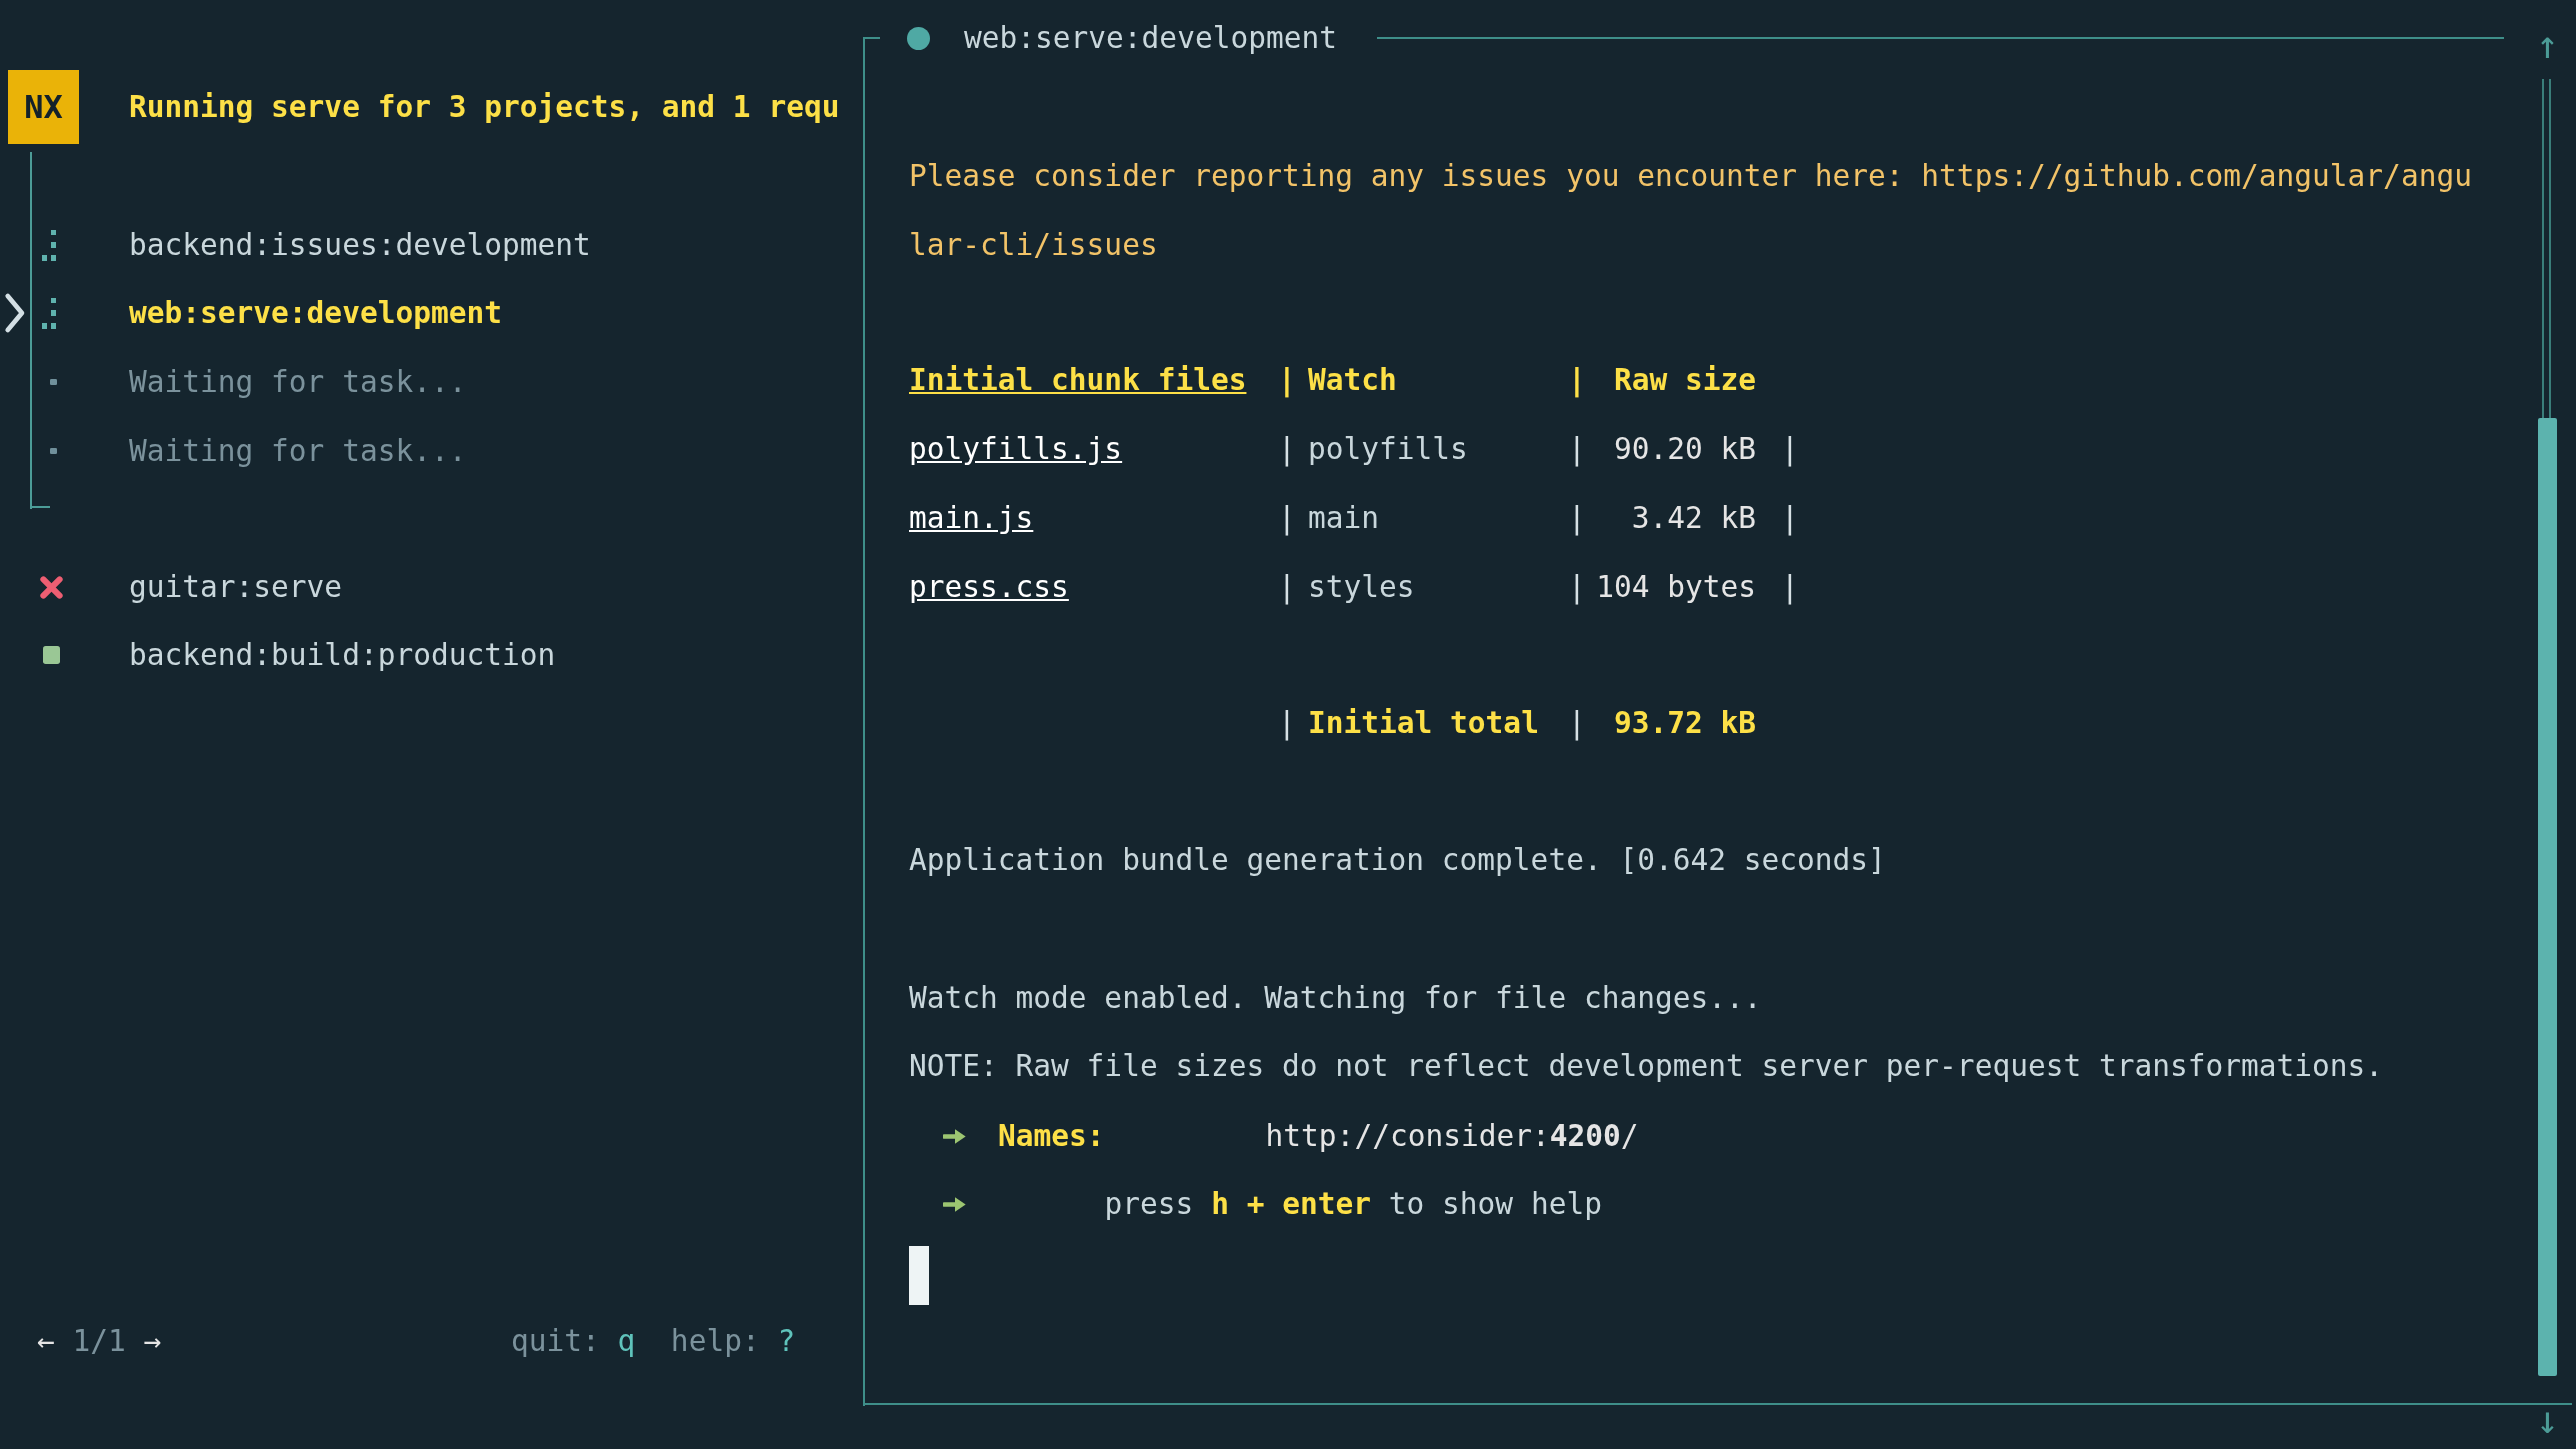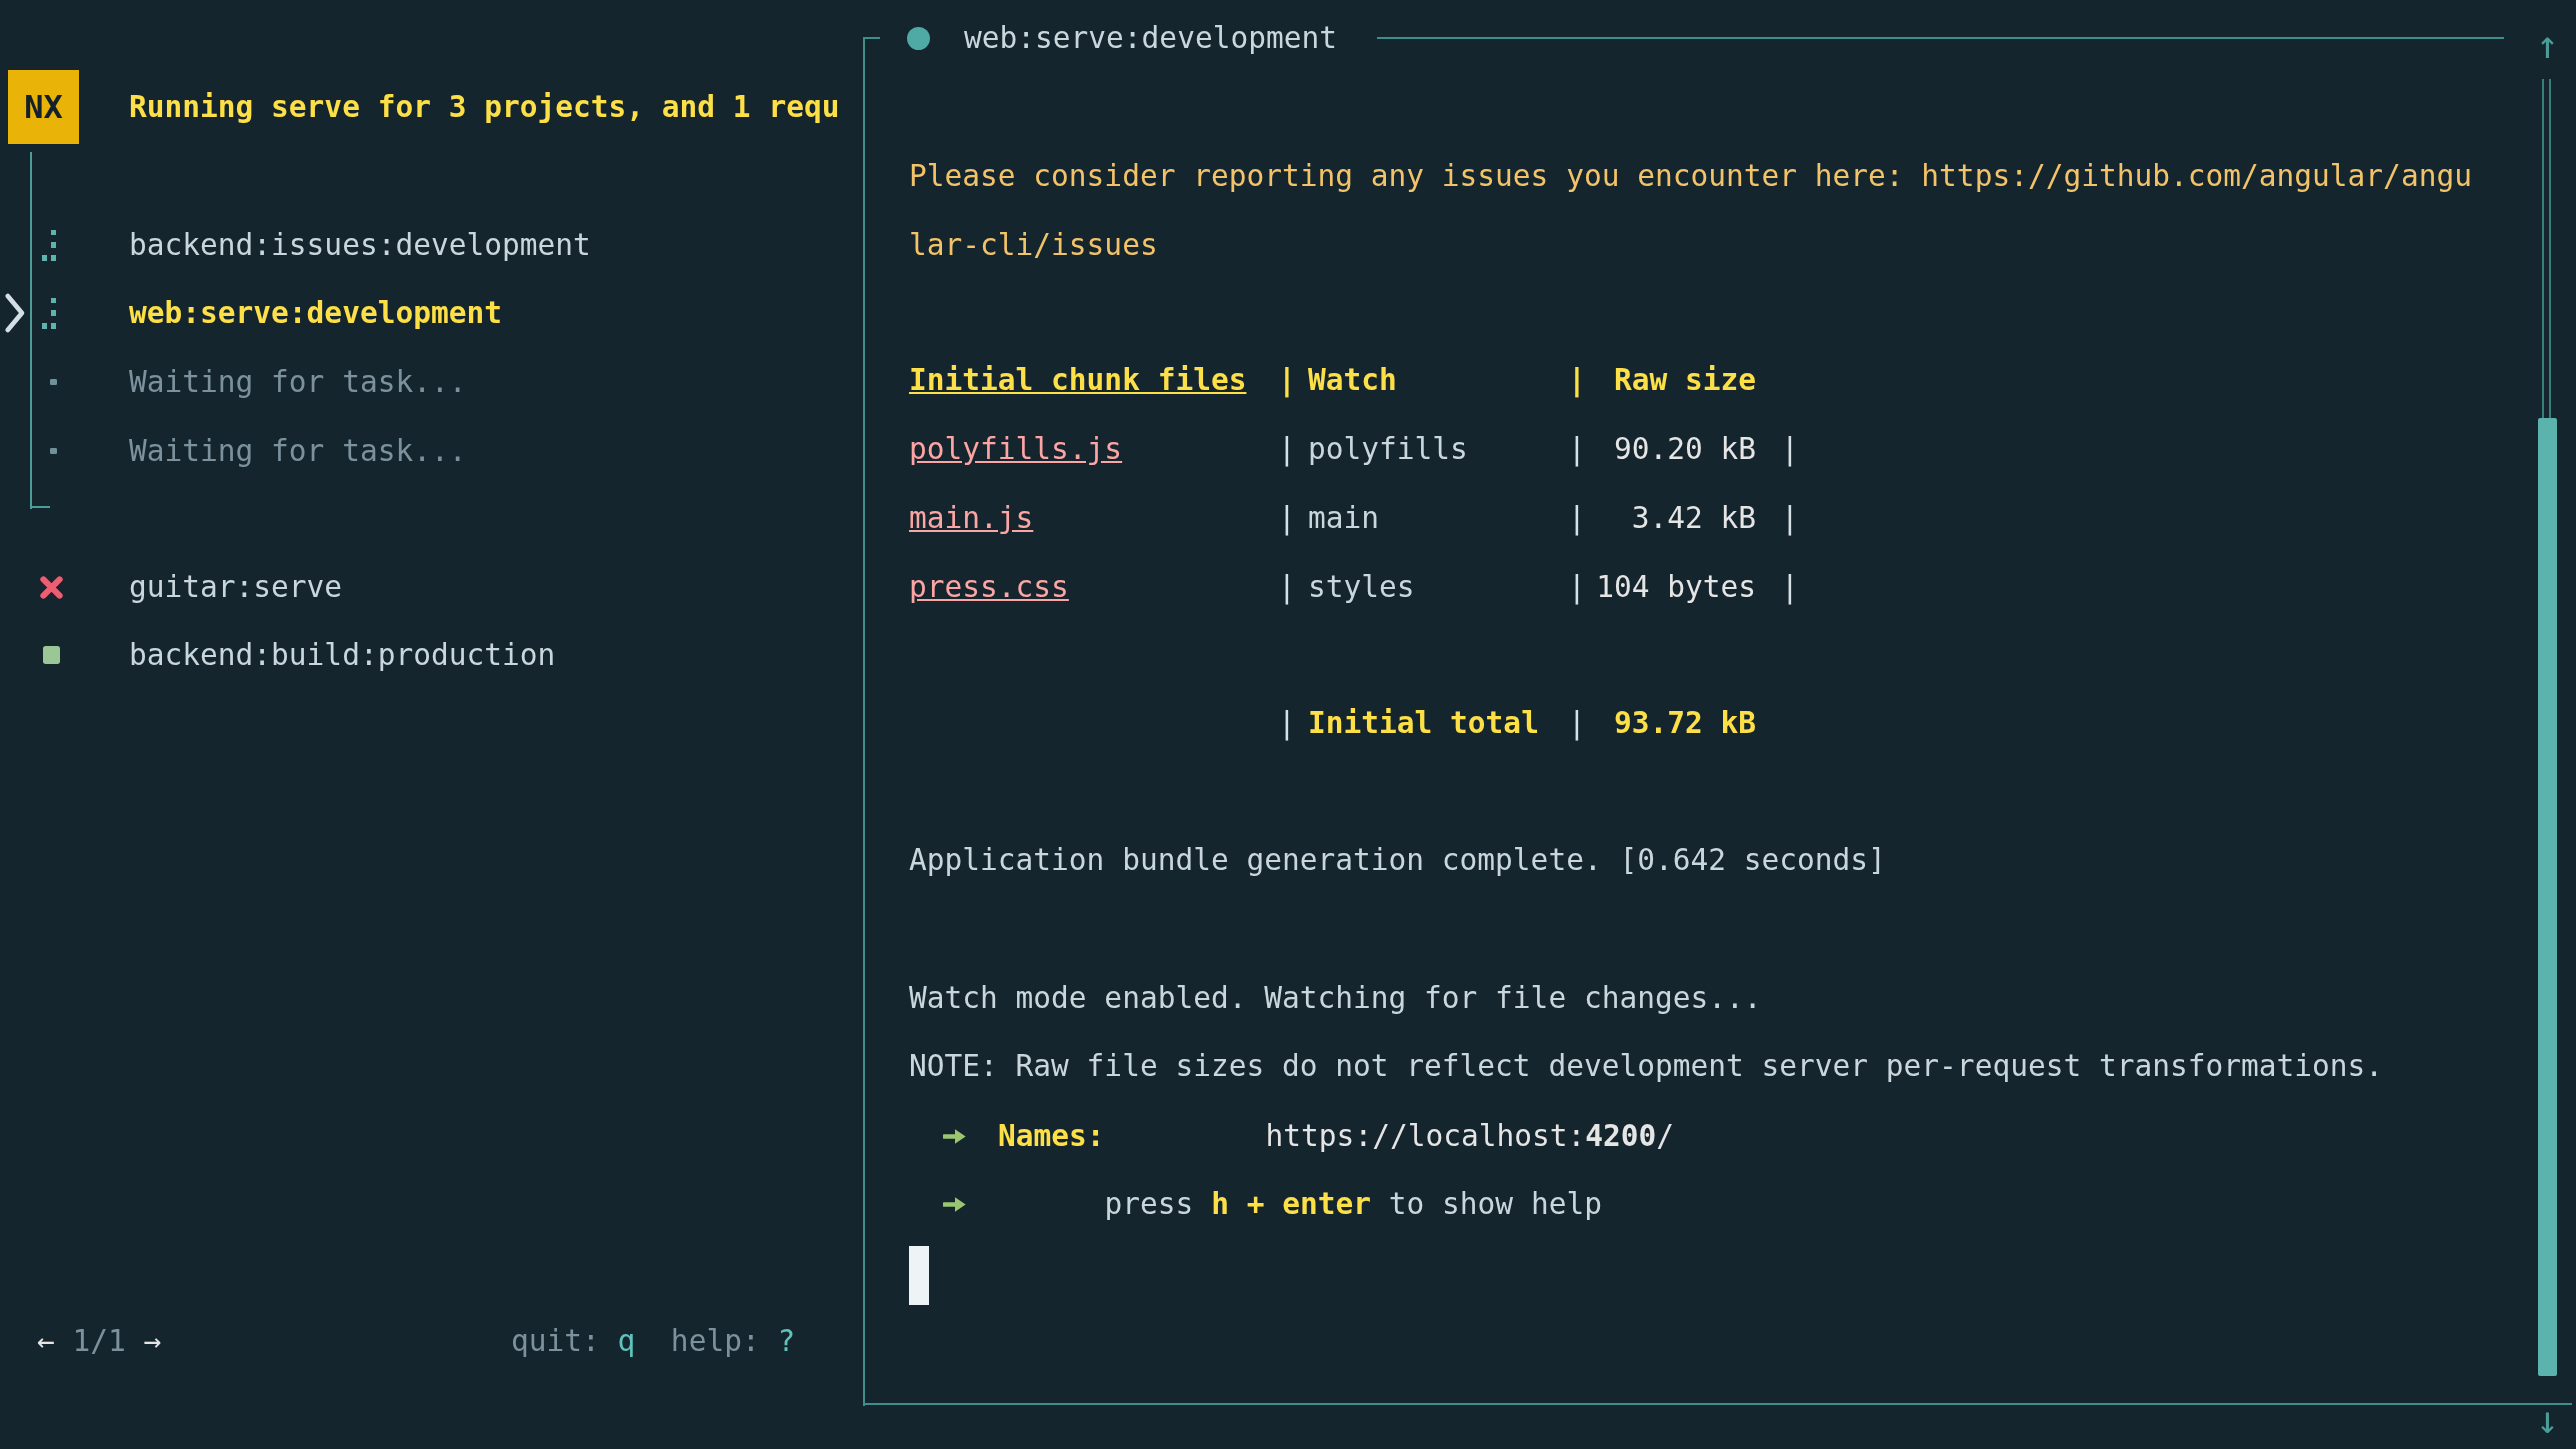--- a/index.html
+++ b/index.html
@@ -8,21 +8,21 @@
     background:#15252e;
     font-family:"DejaVu Sans Mono","Liberation Mono",monospace;
     font-size:29.5px;color:#c9d7dc;
   }
   .abs{position:absolute;}
   .row{position:absolute;height:68px;display:flex;align-items:center;white-space:pre;}
   .bright{color:#fde047;font-weight:700;}
   .dim{color:#7b929c;}
   .teal{color:#e5e5e5;}
   .teal-bright{color:#5fc3bb;}
-  .sage{color:#fca5a5;}
+  .sage{color:#ffffff;}
   .yellow{color:#f2c368;}
   .pipe{color:#d6e1e5;}
 
   
   .nx-badge{
     left:8px;top:70px;width:71px;height:74px;background:#eab308;
     color:#13212b;font-weight:700;font-size:32px;
     display:flex;align-items:center;justify-content:center;
   }
   .tree-v{left:29.5px;top:152px;width:2px;height:357px;background:#4c9c97;}
@@ -192,21 +192,21 @@
   <div class="row main-line" style="top:1032px;">NOTE: Raw file sizes do not reflect development server per-request transformations.</div>
 
   <div class="row" style="left:909px;top:1102px;width:939px;">
     <svg class="arrow-green" width="24" height="19" viewBox="0 0 36 28">
       <line x1="2" y1="14" x2="20" y2="14" stroke="#9cc571" stroke-width="7" stroke-linecap="round"></line>
       <polygon points="18,3 34,14 18,25" fill="#9cc571"></polygon>
     </svg>
     <span style="position:absolute;left:89px;" class="bright">Names:</span>
     <span style="position:absolute;left:196px;">   </span>
     <span style="position:absolute;left:250px;">
-      <span class="teal">https://localhost:</span><span class="teal" style="font-weight:700;">4200</span><span class="teal">/</span>
+      <span class="teal">http://consider:</span><span class="teal" style="font-weight:700;">4200</span><span class="teal">/</span>
     </span>
   </div>
 
   <div class="row" style="left:909px;top:1170px;width:939px;">
     <svg class="arrow-green" width="24" height="19" viewBox="0 0 36 28">
       <line x1="2" y1="14" x2="20" y2="14" stroke="#9cc571" stroke-width="7" stroke-linecap="round"></line>
       <polygon points="18,3 34,14 18,25" fill="#9cc571"></polygon>
     </svg>
     <span style="position:absolute;left:89px;">
       <span>press </span><span class="bright">h</span><span class="bright"> + </span><span class="bright">enter</span><span> to show help</span>

